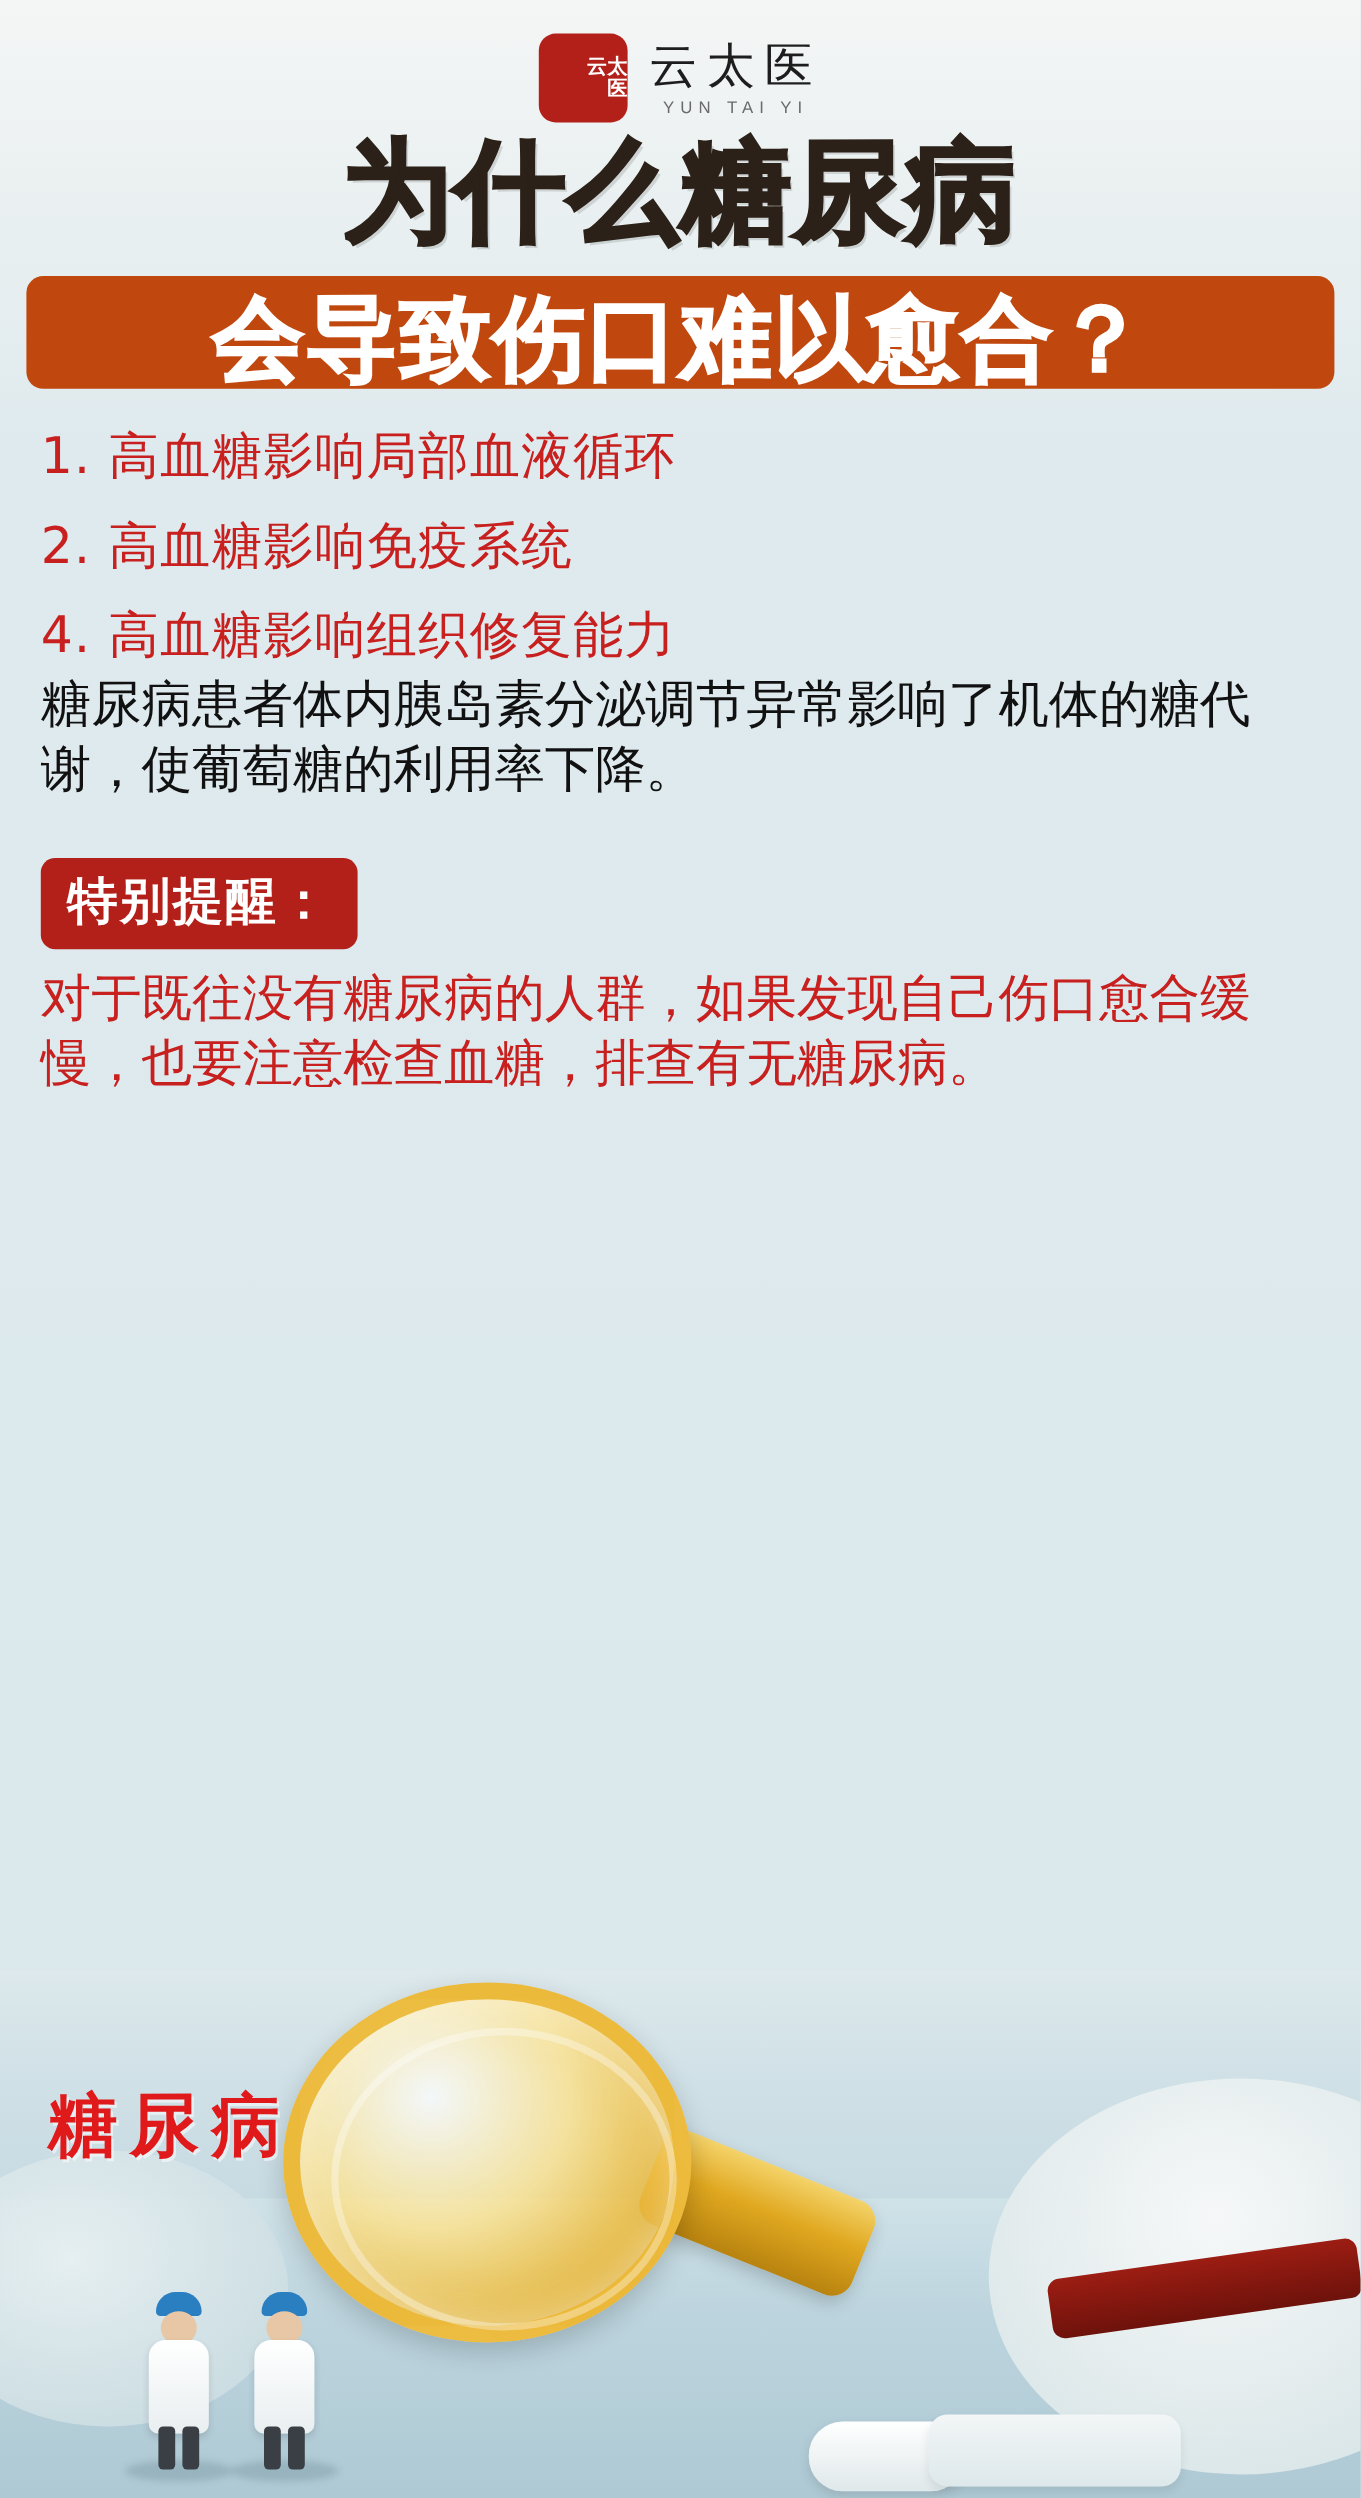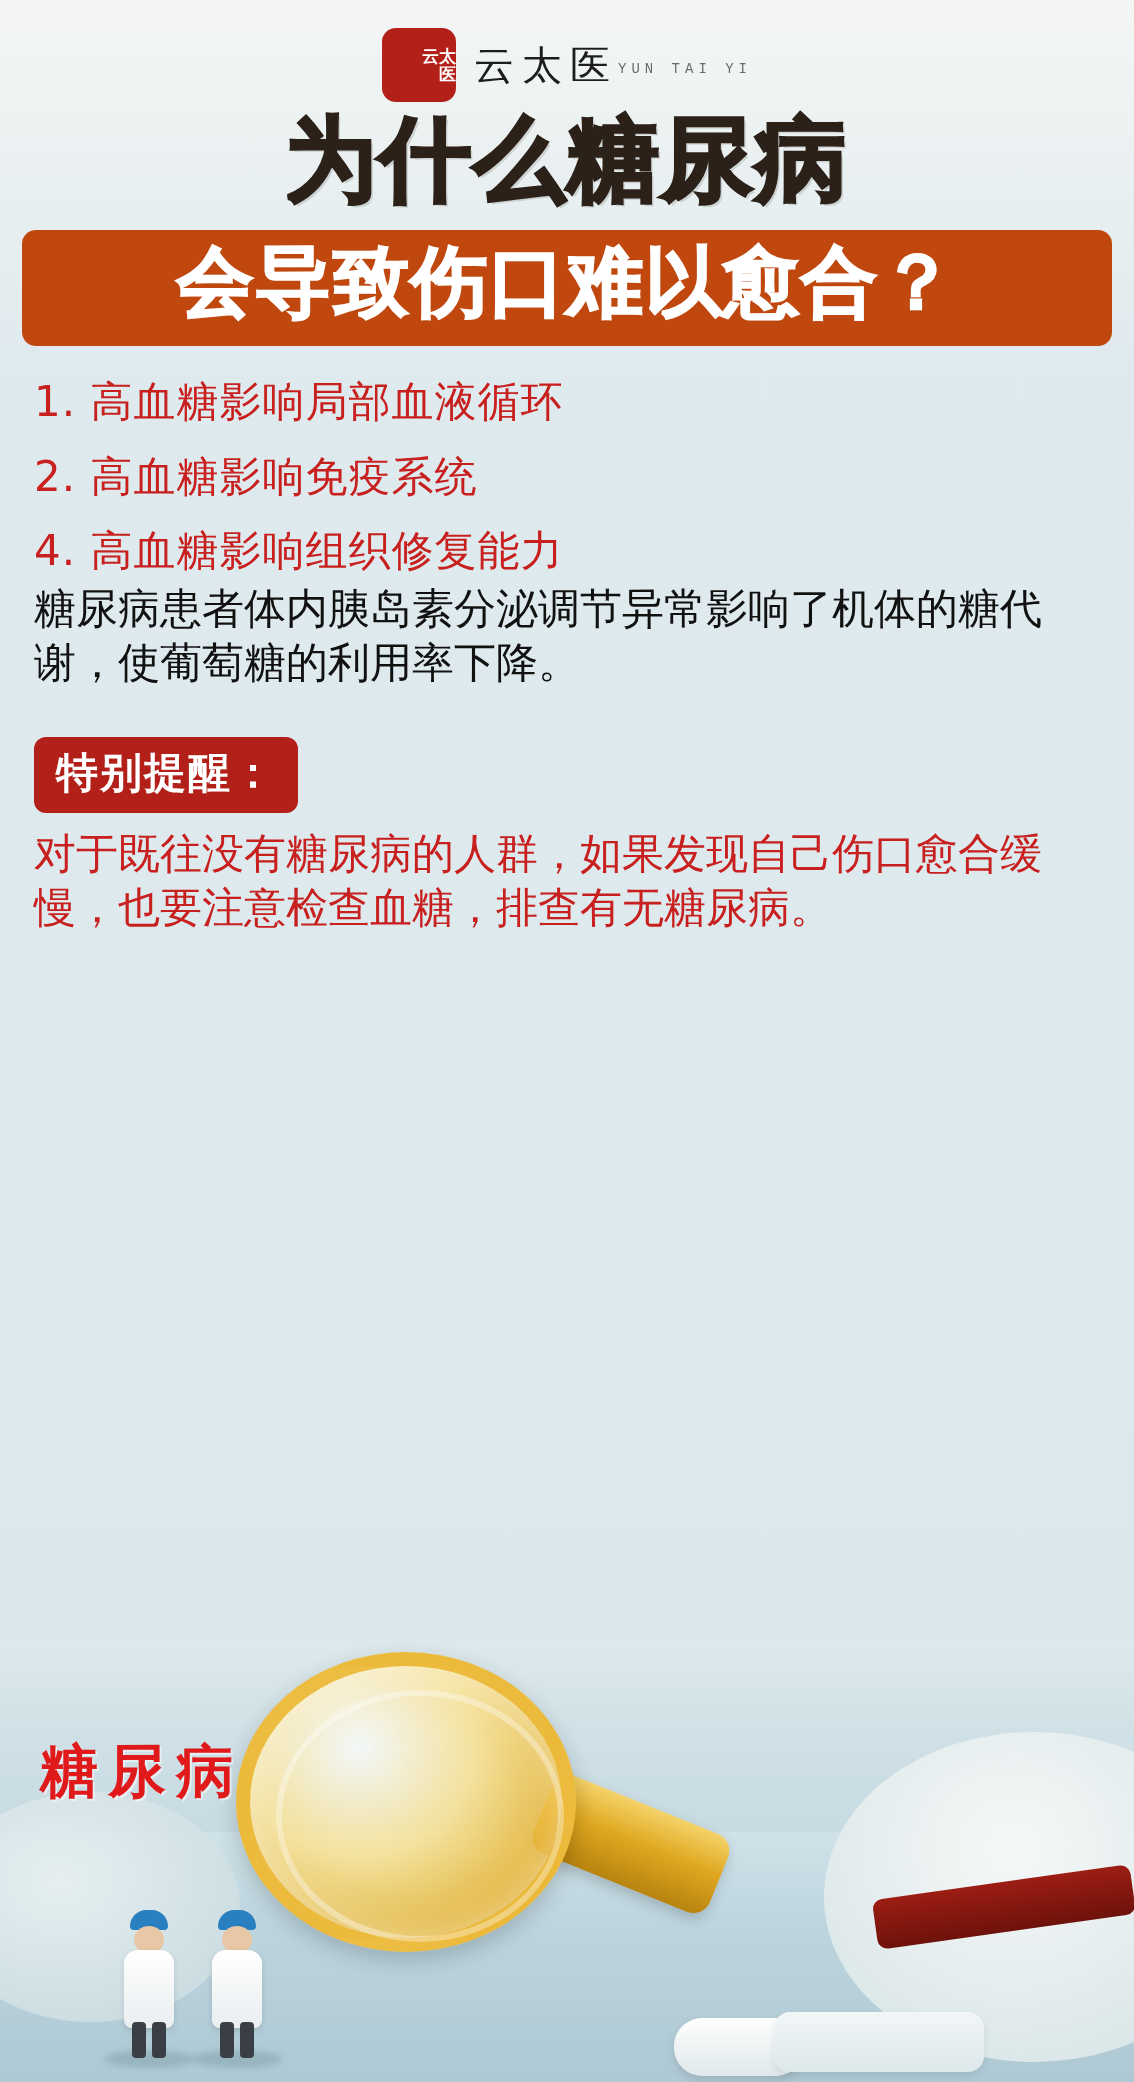--- a/index.html
+++ b/index.html
@@ -49,39 +49,38 @@
     color: #fff;
     font-family: "DejaVu Serif", serif;
     font-size: 17px;
     line-height: 1.08;
     letter-spacing: 0px;
     font-weight: 700;
   }
   .brand-logo .seal span { display: block; }
   .brand-text {
     display: flex;
-    flex-direction: row;
+    flex-direction: column;
     align-items: center;
     justify-content: center;
   }
   .brand-cn {
     font-family: "DejaVu Serif", serif;
     font-size: 40px;
     color: #1d1d1d;
     letter-spacing: 8px;
     font-weight: 500;
     line-height: 1;
   }
   .brand-en {
     font-size: 14px;
     color: #6b6b6b;
     letter-spacing: 5px;
     margin-top: 7px;
     line-height: 1;
-    font-family: Liberation Mono, monospace;
   }
 
   
   .headline-wrap {
     margin-top: 18px;
     text-align: center;
   }
   .headline-1 {
     font-family: "DejaVu Sans", sans-serif;
     font-weight: 700;
@@ -89,21 +88,21 @@
     line-height: 1;
     color: #2b2118;
     letter-spacing: 2px;
     -webkit-text-stroke: 3px #2b2118;
     text-shadow: 3px 3px 0 rgba(0,0,0,0.12);
   }
   .headline-2-band {
     margin: 24px 22px 0 22px;
     background: #c0480f;
     border-radius: 14px;
-    padding: 14px 10px 26px 10px;
+    padding: 14px 10px 4px 10px;
   }
   .headline-2 {
     font-family: "DejaVu Sans", sans-serif;
     font-weight: 700;
     font-size: 76px;
     line-height: 1;
     color: #ffffff;
     letter-spacing: 2px;
     -webkit-text-stroke: 2px #ffffff;
     text-align: center;

